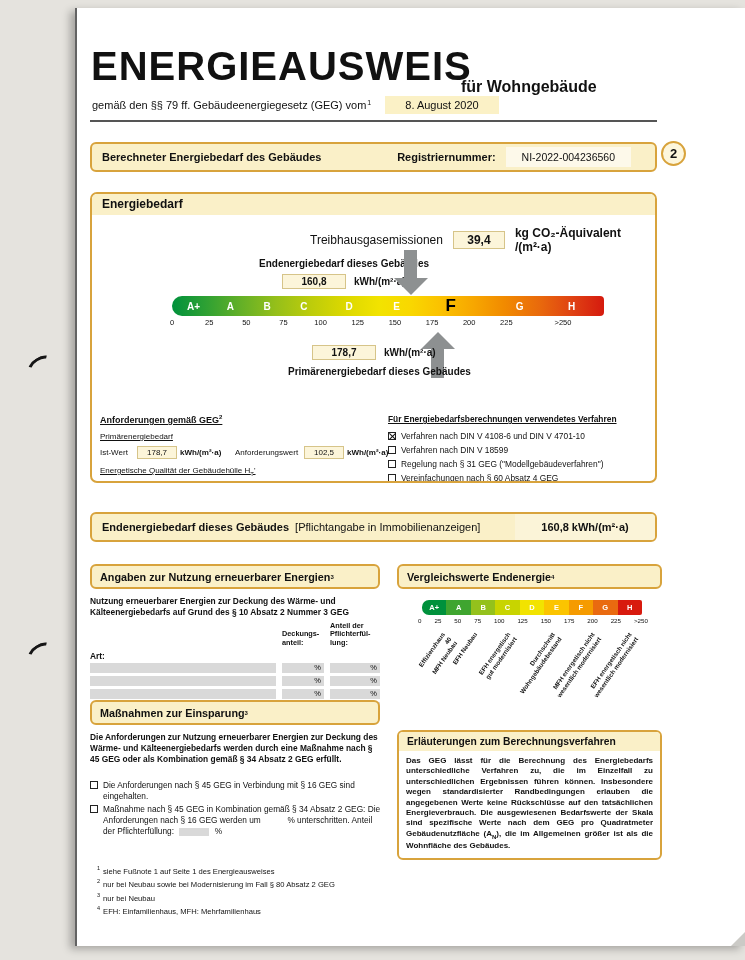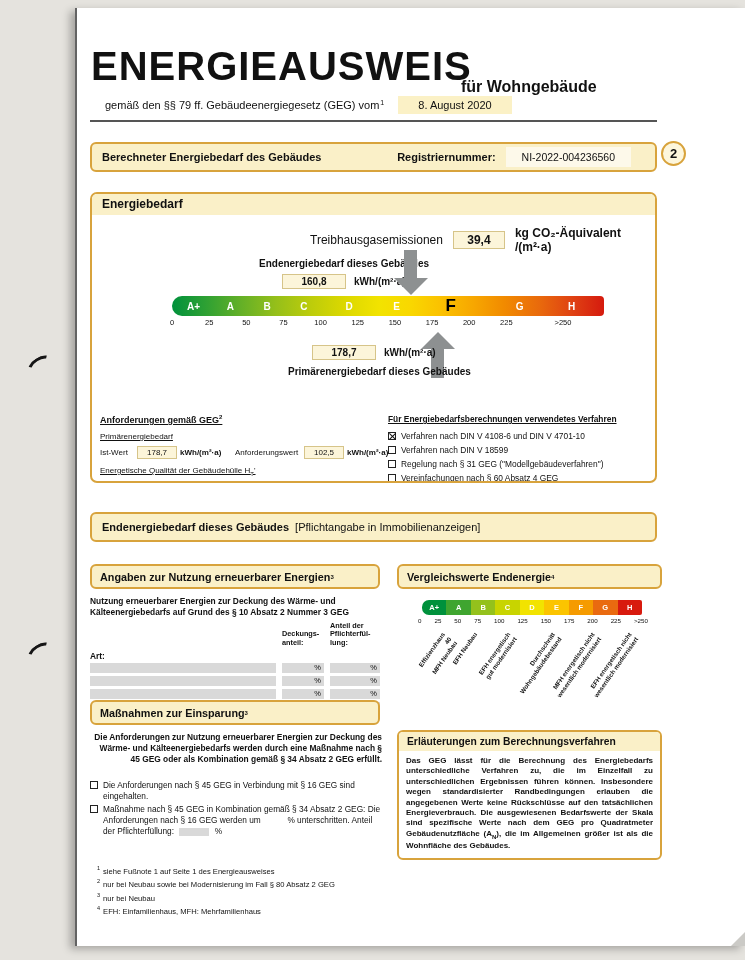--- a/index.html
+++ b/index.html
@@ -11,21 +11,21 @@
   .page{position:absolute;left:75px;top:8px;width:668px;height:938px;background:#fff;
     border-left:2px solid #636363;box-shadow:-5px 3px 8px rgba(0,0,0,.28);}
   .corner{position:absolute;right:0;bottom:0;width:0;height:0;
     border-top:14px solid transparent;border-right:14px solid #cbcac6;}
   sup{font-size:6px;}
   sub{font-size:6px;}
   .u{text-decoration:underline;}
   
   .title{position:absolute;left:14px;top:36px;font-size:40px;font-weight:bold;letter-spacing:1px;}
   .subtitle{position:absolute;left:384px;top:70px;font-size:16px;font-weight:bold;}
-  .law{position:absolute;left:28px;top:88px;display:flex;align-items:center;font-size:11px;}
+  .law{position:absolute;left:15px;top:88px;display:flex;align-items:center;font-size:11px;}
   .law sup{margin:0 2px 5px 1px;font-size:7px;}
   .datebox{margin-left:12px;background:#fbf1c6;padding:3px 20px;font-size:11px;}
   .hrule{position:absolute;left:13px;top:112px;width:567px;height:1.5px;background:#555;}
   
   .meta{position:absolute;left:13px;top:134px;width:567px;height:30px;border:2px solid #d8a33c;
     border-radius:6px;background:#faf0c8;display:flex;align-items:center;padding:0 10px;
     box-sizing:border-box;font-size:11px;}
   .meta .lbl{font-weight:bold;}
   .meta .regl{font-weight:bold;margin-left:auto;}
   .meta .regv{background:#fdf9ea;padding:4px 16px;margin:0 14px 0 10px;font-size:10.5px;}
@@ -96,21 +96,21 @@
   .nth1{width:42px;white-space:pre-line;}
   .nth2{width:50px;white-space:pre-line;}
   .artlbl{font-size:8.4px;font-weight:bold;margin:4px 0 2px;}
   .ntr{display:flex;gap:6px;margin-bottom:3px;align-items:center;}
   .ntc{background:#d9d9d9;height:10px;line-height:10px;font-size:7.5px;text-align:right;padding-right:3px;box-sizing:border-box;}
   .nta{flex:1;}
   .ntp1{width:42px;flex:none;}
   .ntp2{width:50px;flex:none;}
   .ntl{flex:1;font-size:8.4px;font-weight:bold;}
   
-  .einsintro{position:absolute;left:13px;top:724px;width:292px;font-size:8.4px;font-weight:bold;line-height:1.28;text-align:right;}
+  .einsintro{position:absolute;left:13px;top:724px;width:292px;font-size:8.4px;font-weight:bold;line-height:1.28;}
   .eo1{position:absolute;left:13px;top:772px;width:292px;font-size:8.3px;line-height:1.3;}
   .eo2{position:absolute;left:13px;top:796px;width:292px;font-size:8.3px;line-height:1.35;}
   .gbox{display:inline-block;width:30px;height:8px;background:#d9d9d9;margin:0 3px;vertical-align:middle;}
   .gap{display:inline-block;width:22px;}
   
   .sscale{position:absolute;left:345px;top:592px;width:220px;height:15px;display:flex;
     border-radius:7px 2px 2px 7px;overflow:hidden;}
   .ssb{flex:1;display:flex;align-items:center;justify-content:center;color:#fff;font-size:7.5px;font-weight:bold;}
   .ssticks{position:absolute;left:341px;top:609px;width:230px;display:flex;justify-content:space-between;font-size:6.2px;}
   .cmplbls{position:absolute;left:345px;top:623px;width:220px;height:108px;}
@@ -254,20 +254,21 @@
               <span class="cb"></span>
               <span>Vereinfachungen nach § 60 Absatz 4 GEG</span>
             </div>
           </div>
       </div>
     </div>
 
     <div class="banner">
       <span class="b1">Endenergiebedarf dieses Gebäudes</span>
       <span class="b2">[Pflichtangabe in Immobilienanzeigen]</span>
+      <span class="bv">160,8 kWh/(m²·a)</span>
     </div>
 
     <div class="bar nutzh">
       <span>Angaben zur Nutzung erneuerbarer Energien</span>
         <sup>3</sup>
     </div>
     <div class="nutzintro">Nutzung erneuerbarer Energien zur Deckung des Wärme- und Kälteenergiebedarfs auf Grund des § 10 Absatz 2 Nummer 3 GEG</div>
     <div class="ntable">
       <div class="ntheads">
         <span class="nth1">Deckungs-

